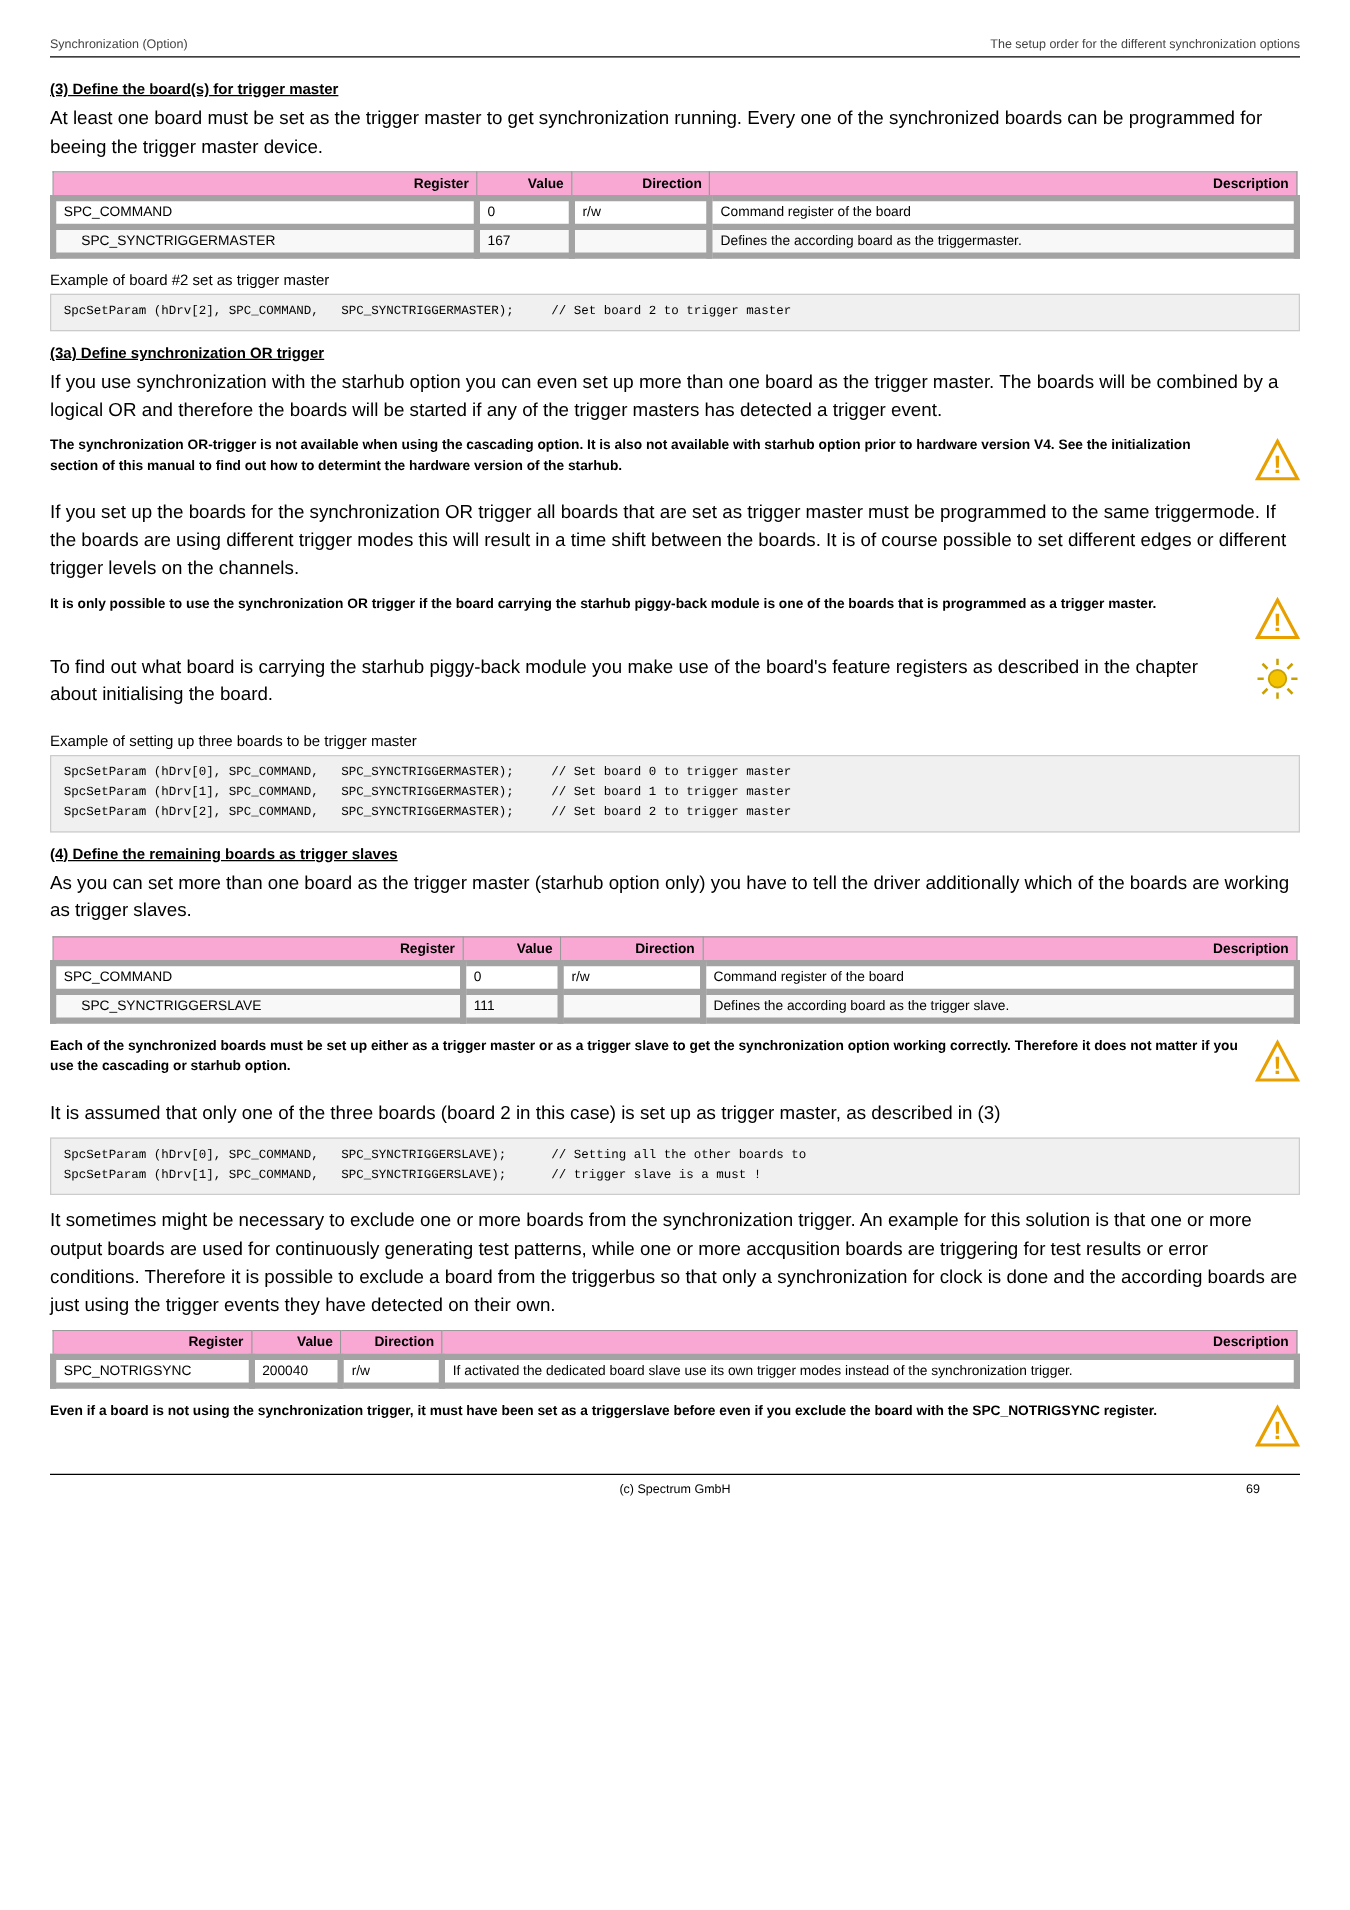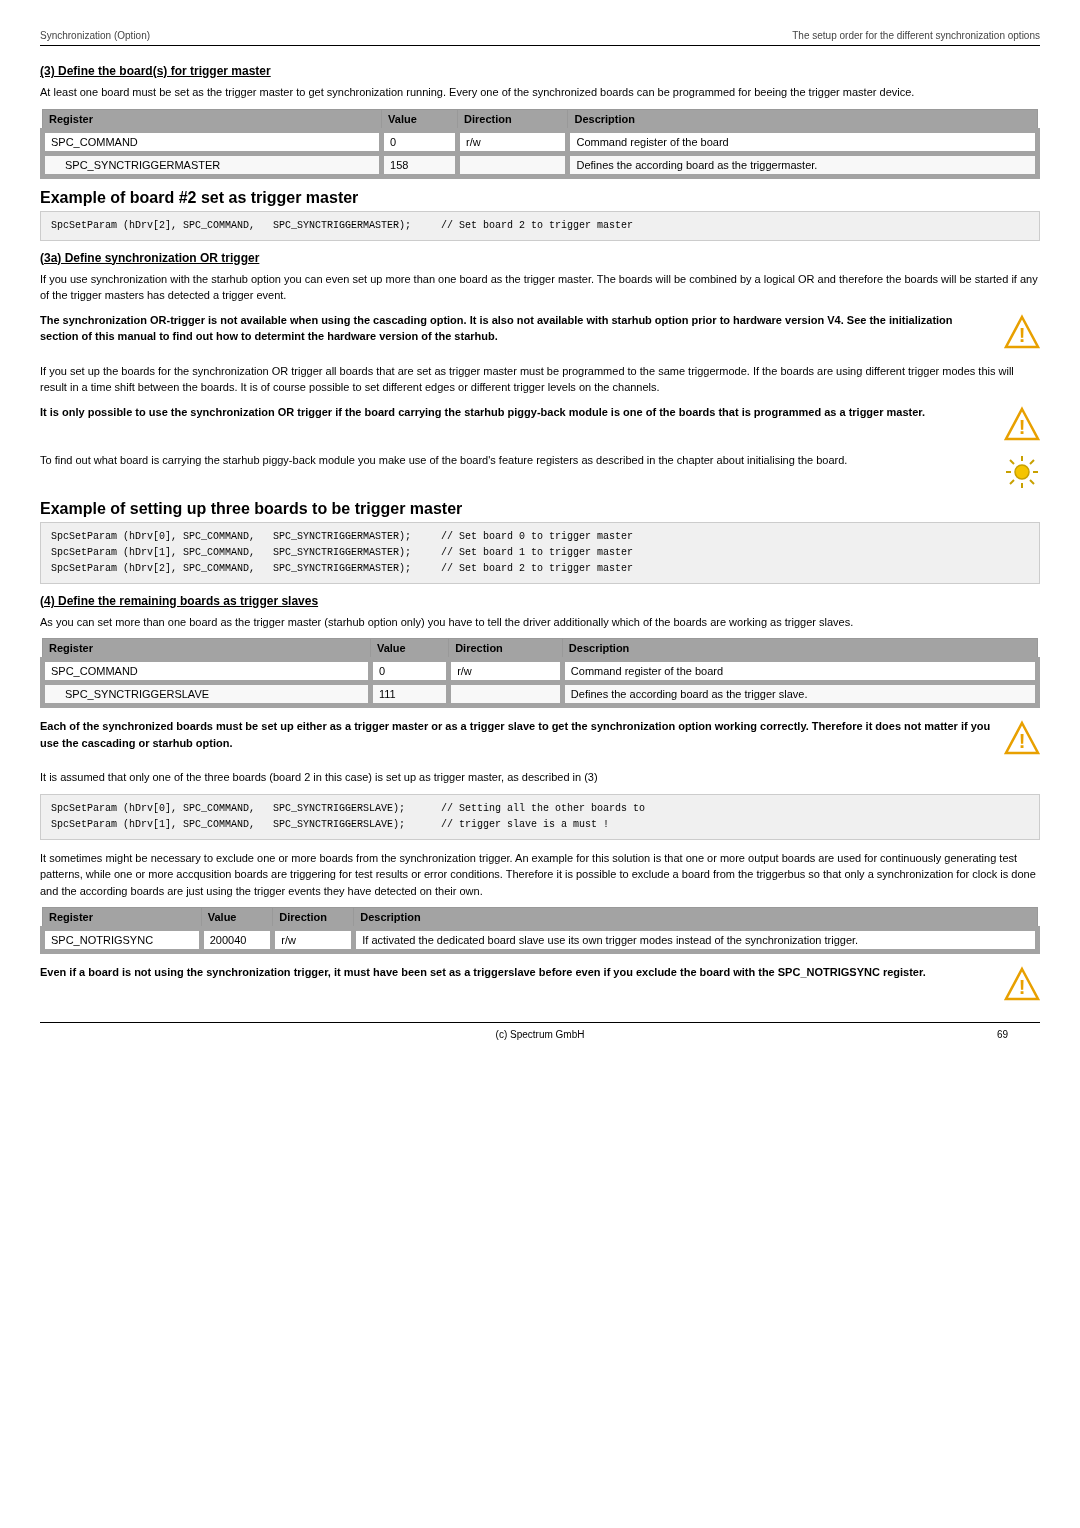--- a/index.html
+++ b/index.html
@@ -21,57 +21,56 @@
       font-size: 10px;
       color: #444;
     }
     .section-title {
       font-size: 12px;
       font-weight: bold;
       text-decoration: underline;
       margin-bottom: 6px;
     }
     p {
-      font-size: 11px;
+      font-size: 15px;
       line-height: 1.5;
       margin-bottom: 8px;
     }
     .bold-warning {
       font-weight: bold;
       font-size: 11px;
       line-height: 1.5;
       margin-bottom: 8px;
     }
     .example-label {
-      font-size: 16px;
+      font-size: 12px;
       margin-bottom: 4px;
       margin-top: 8px;
-      font-weight: bold;
     }
     .code-block {
       background: #f0f0f0;
       border: 1px solid #ccc;
       padding: 6px 10px;
       font-family: 'Courier New', monospace;
       font-size: 10px;
       line-height: 1.6;
       margin-bottom: 10px;
       white-space: pre;
     }
     table {
       border-collapse: collapse;
       width: 100%;
       margin-bottom: 10px;
       font-size: 11px;
     }
     table th {
-      background: #a3a3a3;
+      background: #f9a8d4;
       border: 1px solid #999;
       padding: 3px 6px;
-      text-align: left;
+      text-align: right;
       font-weight: bold;
     }
     table td {
       border: 5px solid #a3a3a3;
       padding: 3px 6px;
     }
     table tr:nth-child(even) td {
       background: #f8f8f8;
     }
     table tr:nth-child(odd) td {
@@ -138,21 +137,21 @@
     </thead>
     <tbody>
       <tr>
         <td>SPC_COMMAND</td>
         <td>0</td>
         <td>r/w</td>
         <td>Command register of the board</td>
       </tr>
       <tr class="sub-row">
         <td style="padding-left:20px;">SPC_SYNCTRIGGERMASTER</td>
-        <td>158</td>
+        <td>167</td>
         <td></td>
         <td>Defines the according board as the triggermaster.</td>
       </tr>
     </tbody>
   </table>
 
   <div class="example-label">Example of board #2 set as trigger master</div>
   <div class="code-block">SpcSetParam (hDrv[2], SPC_COMMAND,   SPC_SYNCTRIGGERMASTER);     // Set board 2 to trigger master</div>
 </div>
 

